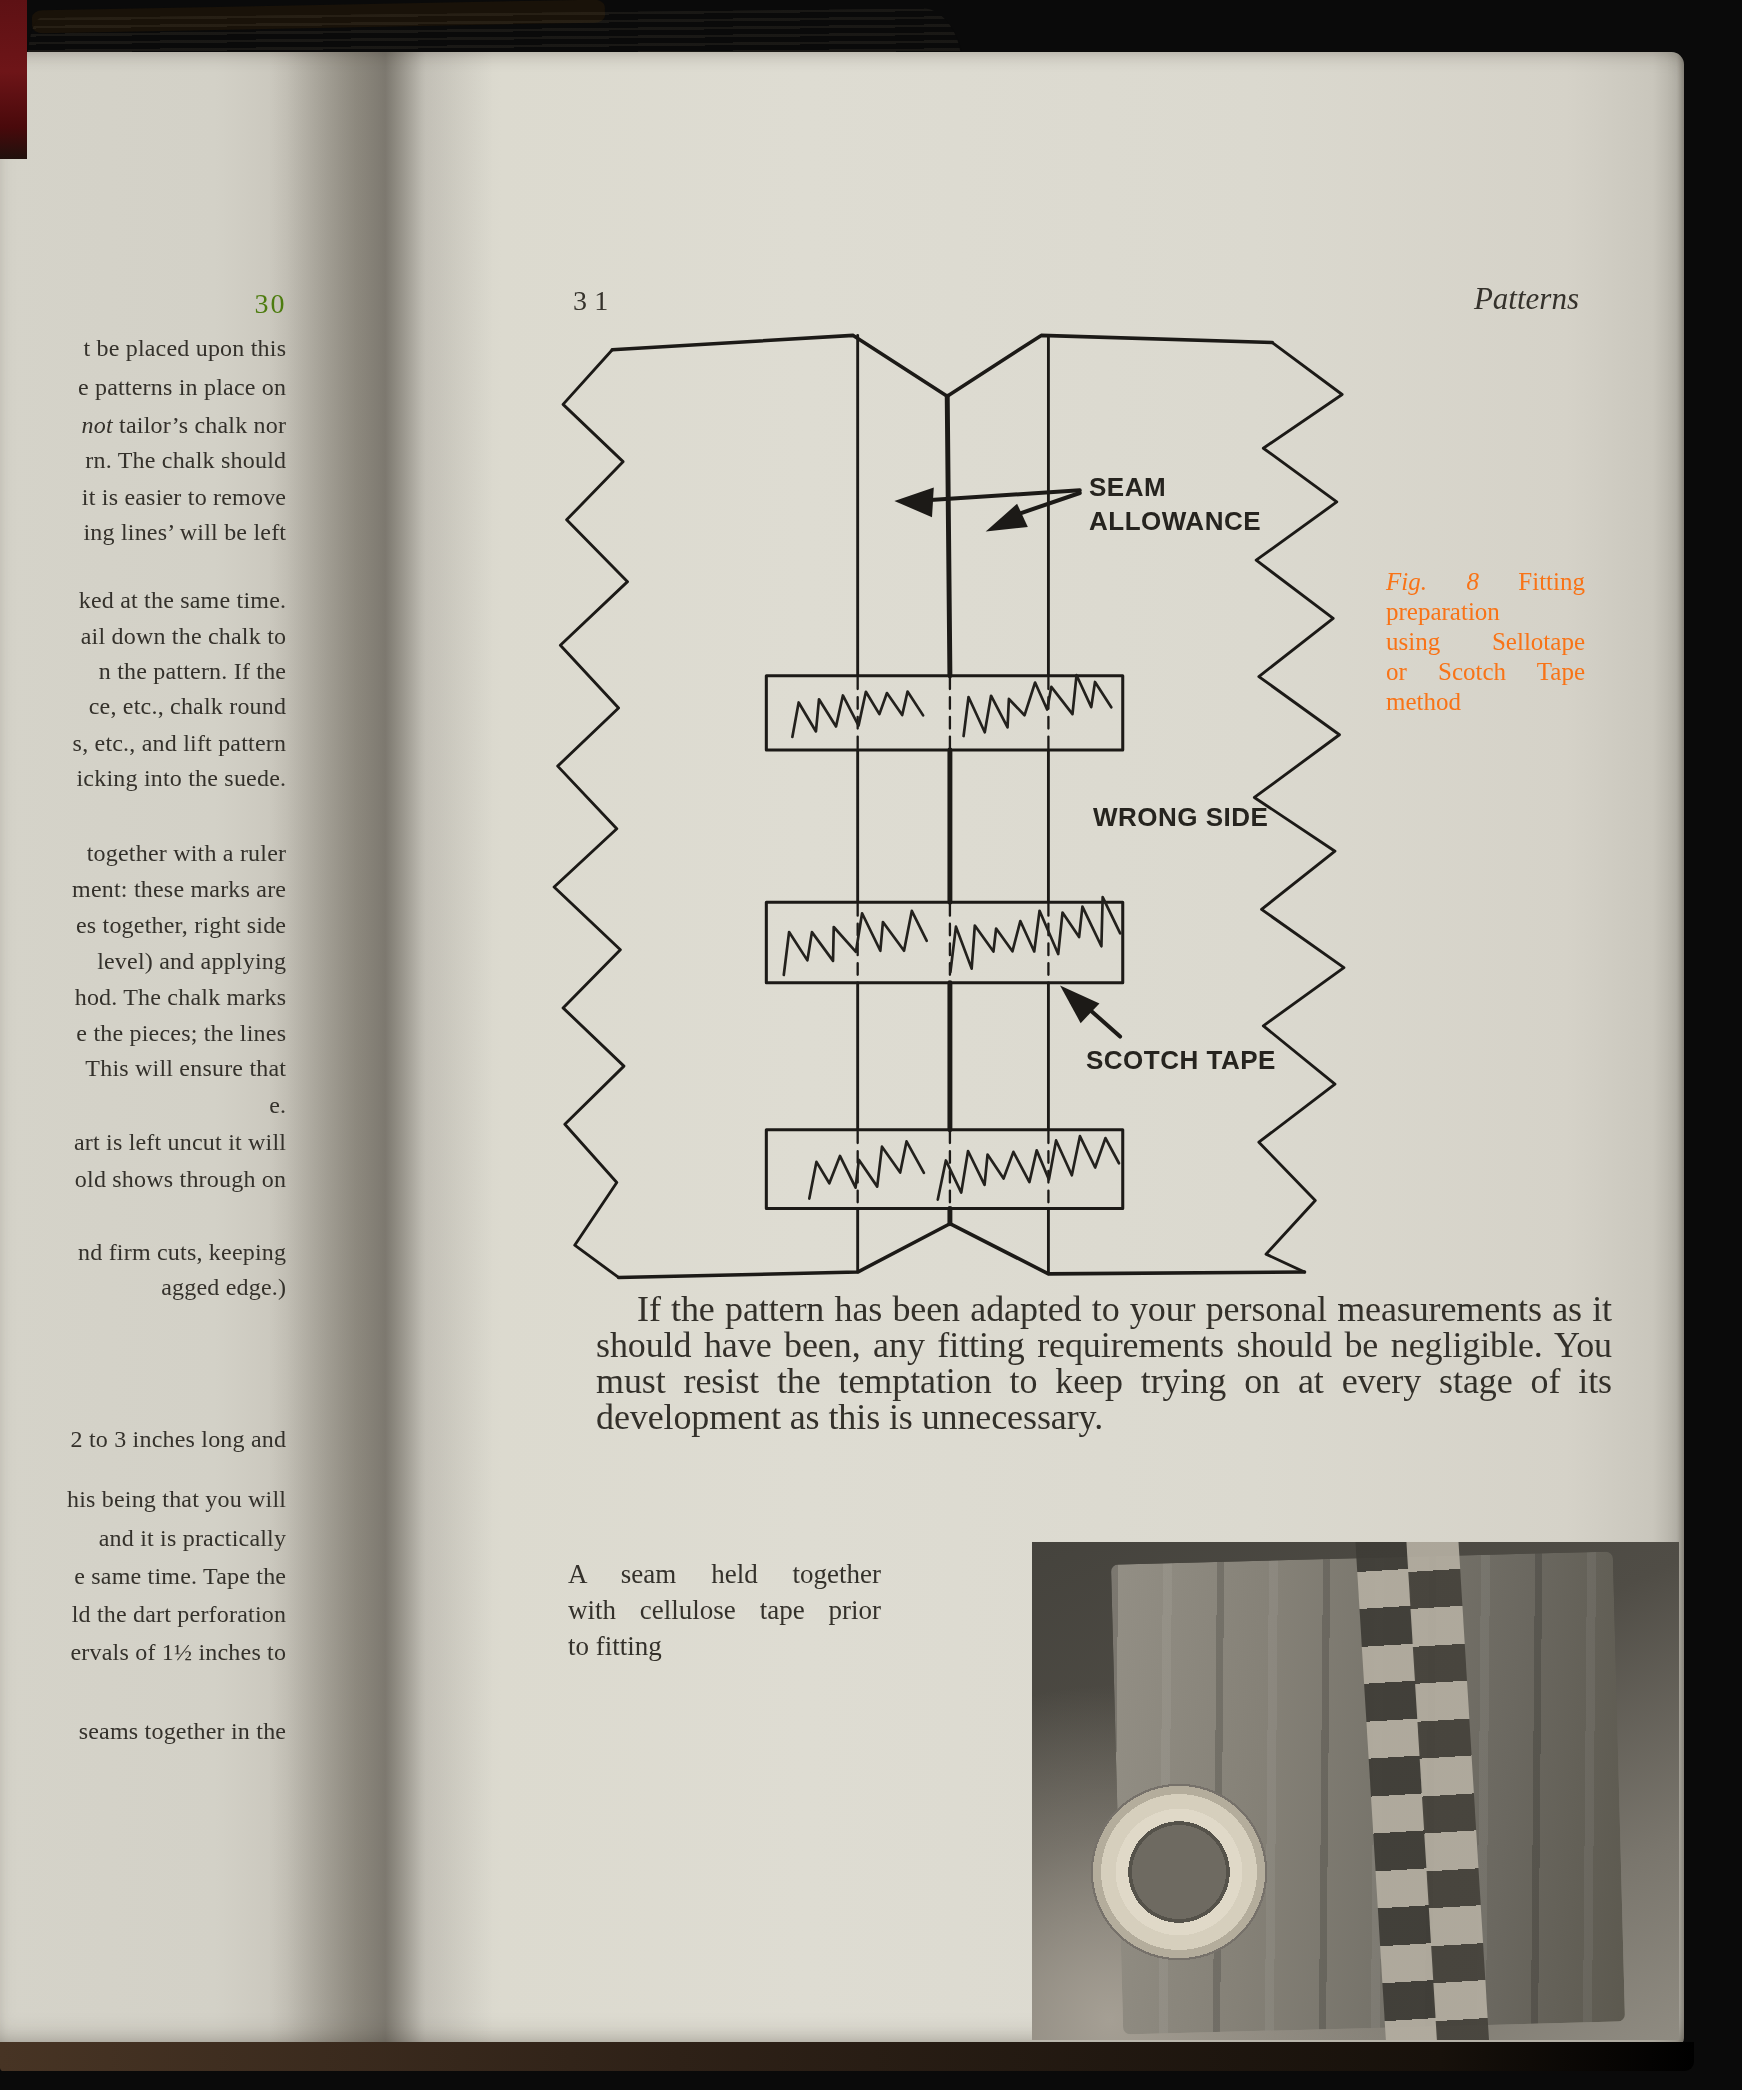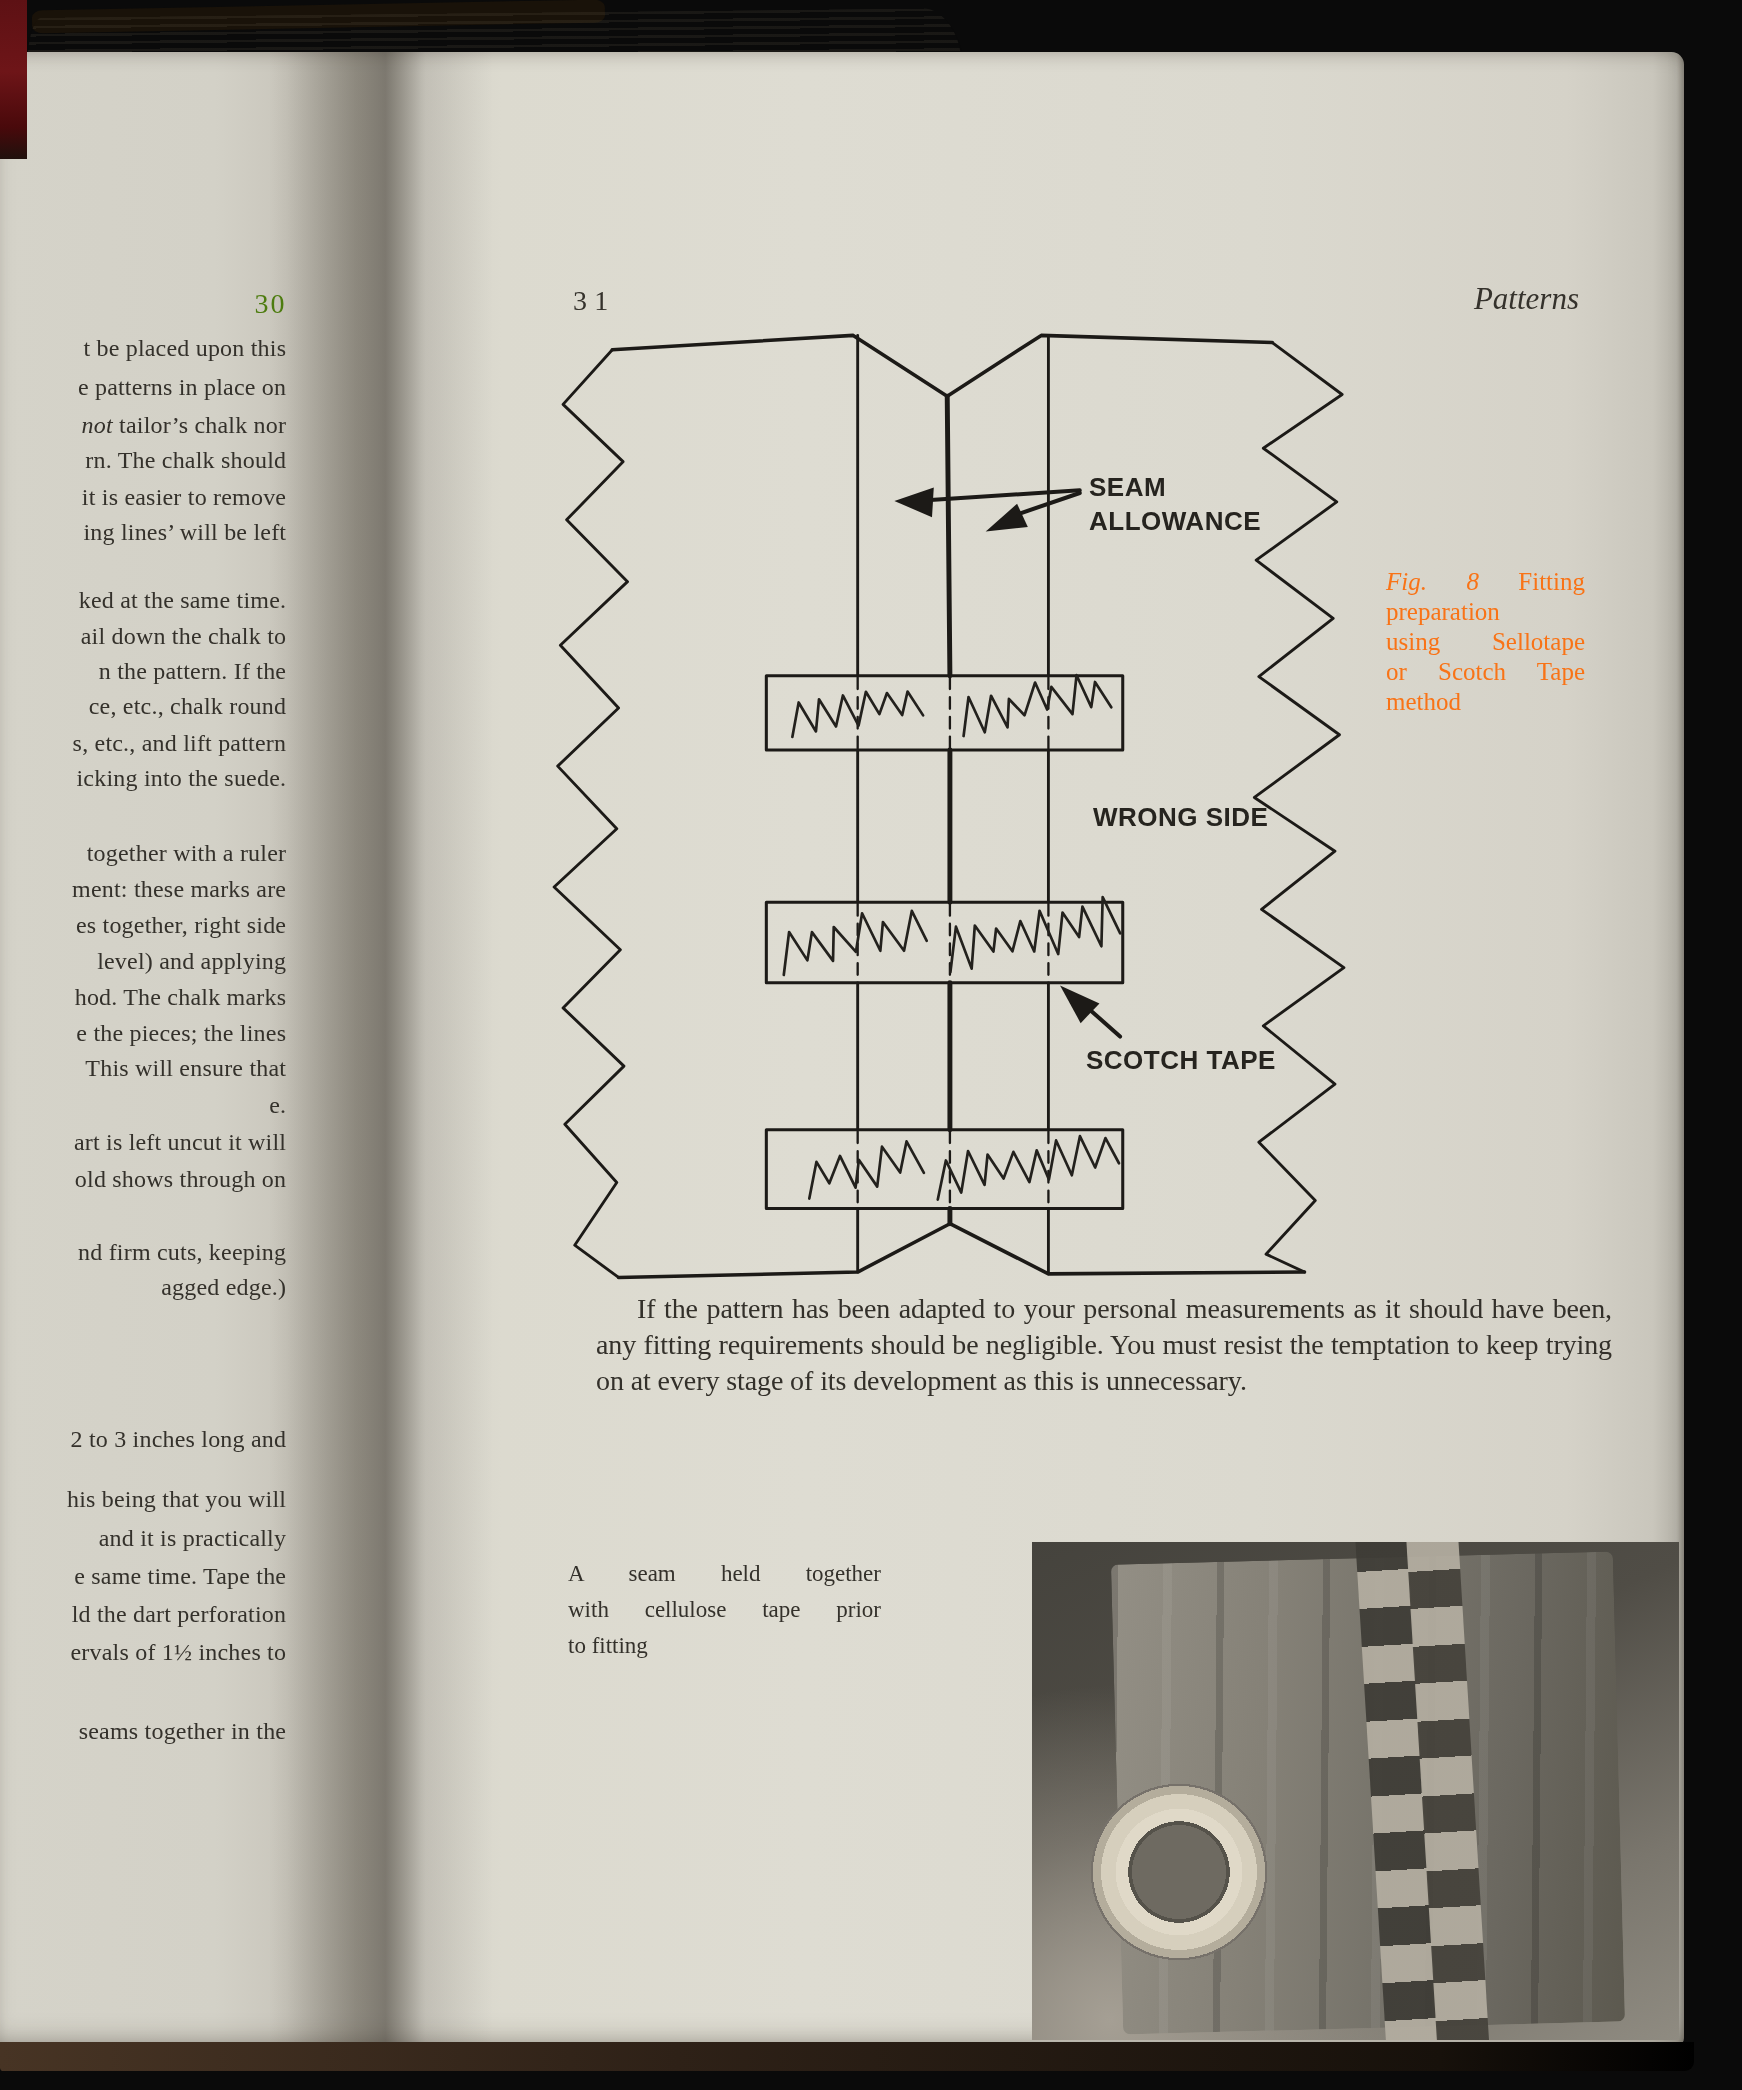--- a/index.html
+++ b/index.html
@@ -45,26 +45,26 @@
   #lbl-wrong{left:1093px;top:800px;}
   #lbl-scotch{left:1086px;top:1043px;}
 
   
   .fig-cap{position:absolute;left:1386px;top:567px;width:199px;}
   .fig-cap .cap-line{font-size:25px;line-height:30px;color:#f97316;}
   .cap-line.just{text-align:justify;text-align-last:justify;}
 
   
   .body-col{position:absolute;left:596px;top:1291px;width:1016px;}
-  .body-col p{margin:0;font-size:28px;line-height:36px;text-align:justify;
+  .body-col p{margin:0;font-size:36px;line-height:36px;text-align:justify;
        text-indent:41px;letter-spacing:-0.1px;color:#33302a;}
 
   
   .photo-cap{position:absolute;left:568px;top:1556px;width:313px;}
-  .photo-cap .cap-line{font-size:23px;line-height:36px;color:#34312b;}
+  .photo-cap .cap-line{font-size:27px;line-height:36px;color:#34312b;}
 
   
   .photo{position:absolute;left:1032px;top:1542px;width:647px;height:498px;overflow:hidden;
        background:radial-gradient(circle at 12% 96%, #a59f94 0%, rgba(165,159,148,0) 45%),
                   linear-gradient(155deg,#45433d 0%,#504d46 40%,#7a766d 75%,#8f8b81 100%);}
   .fabric{position:absolute;left:85px;top:16px;width:502px;height:470px;border-radius:7.2px;
        transform:rotate(-1.5deg);
        background-image:repeating-linear-gradient(92deg,rgba(0,0,0,.16) 0 7.2px,rgba(0,0,0,0) 7.2px 52px,
           rgba(255,255,255,.06) 52px 61px,rgba(0,0,0,0) 61px 106px),
         linear-gradient(97deg,#938f85 0%,#858177 30%,#76736a 55%,#6b6860 75%,#5c594f 100%);}

